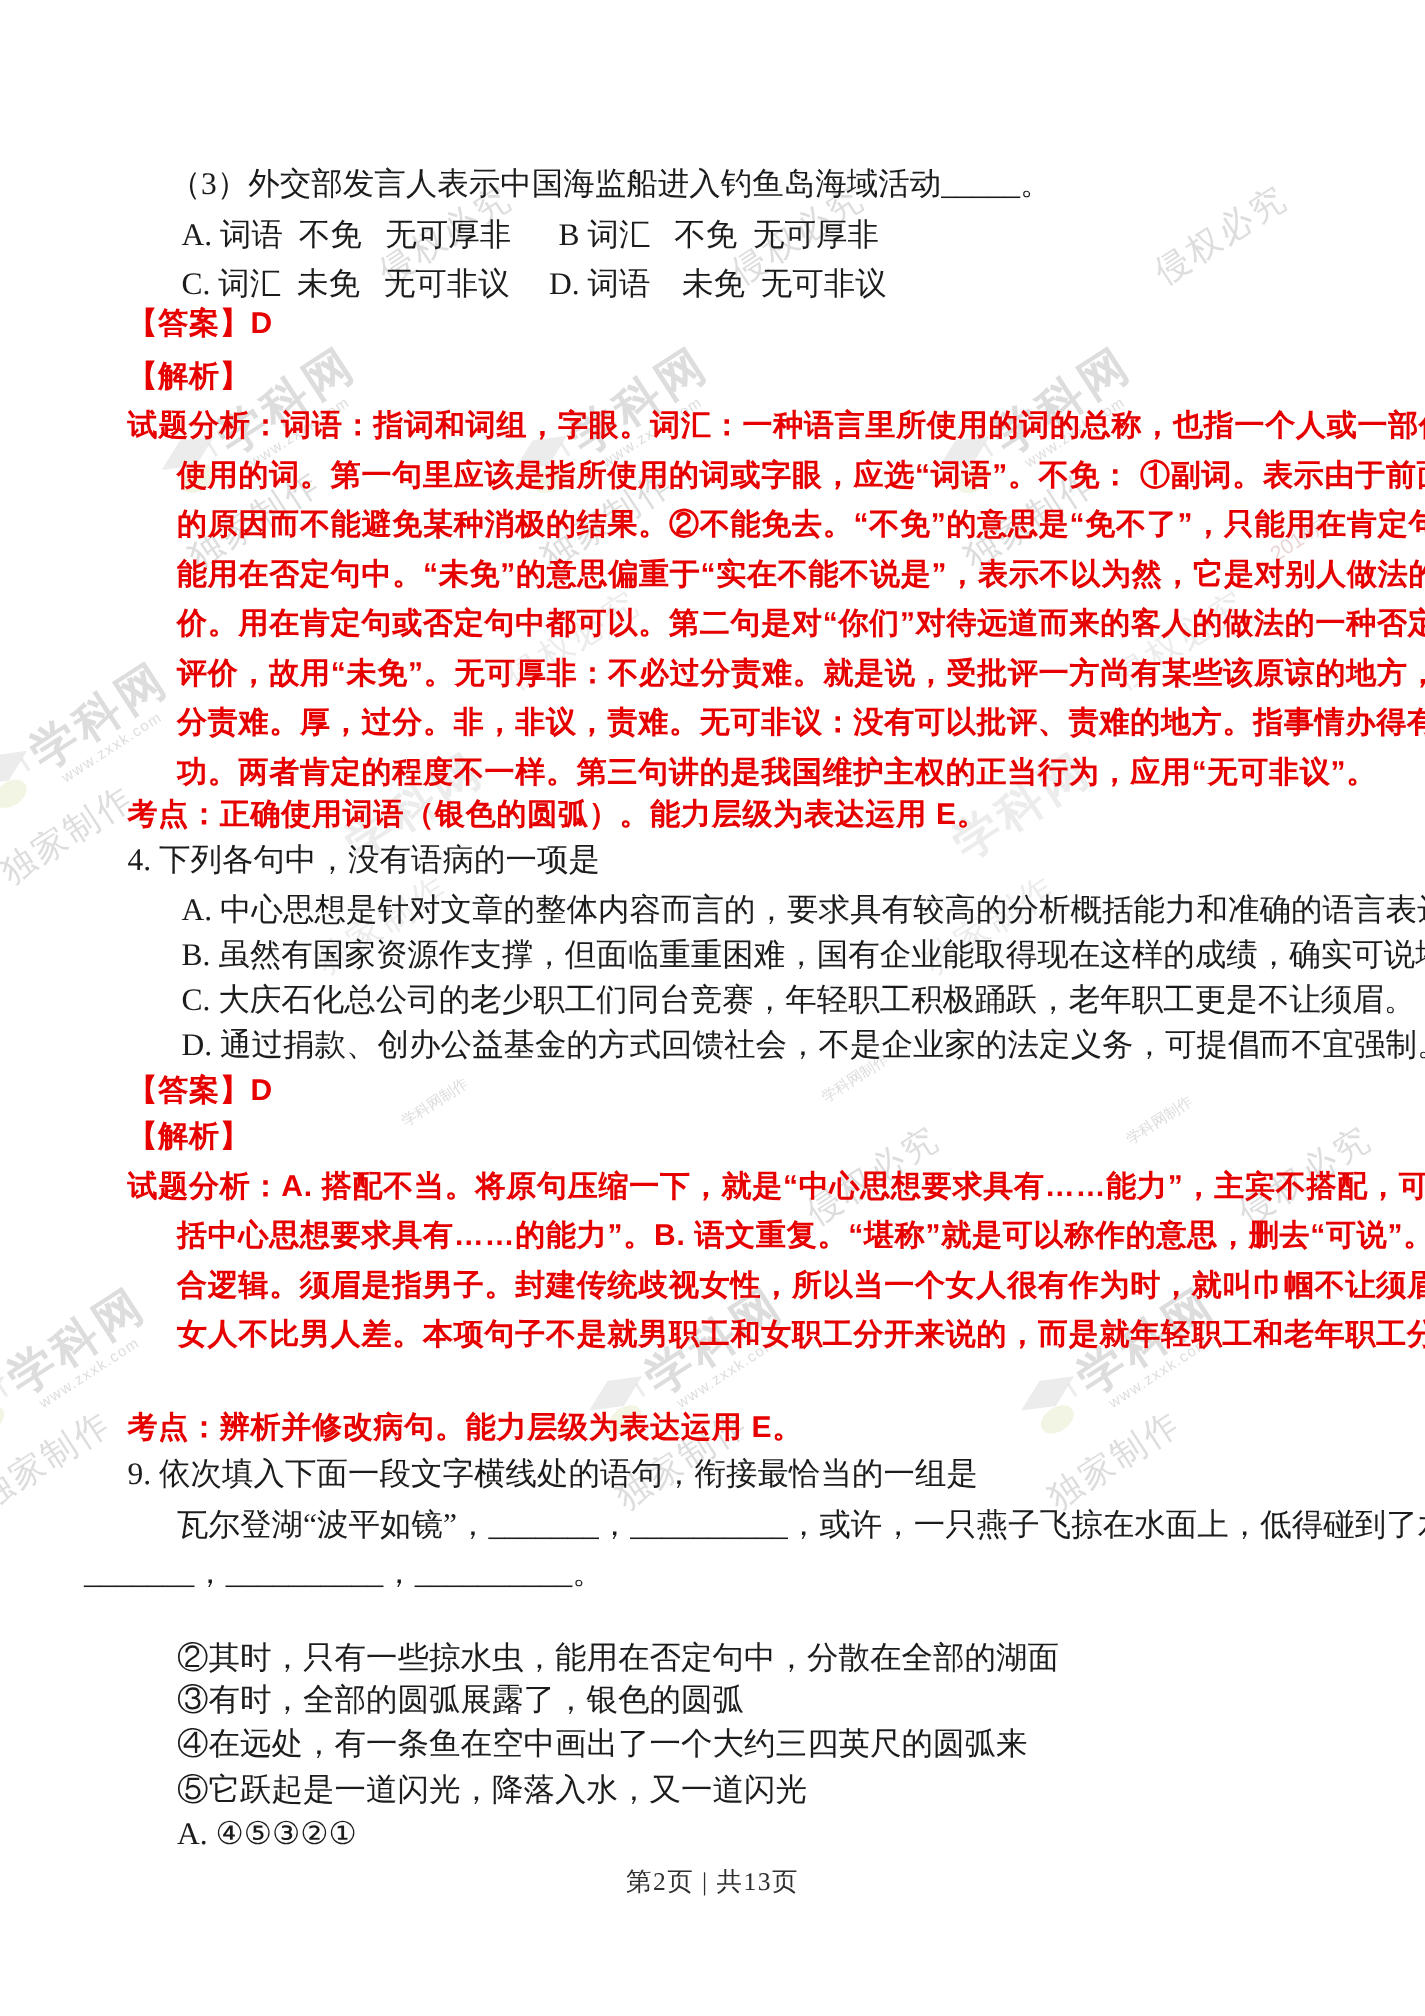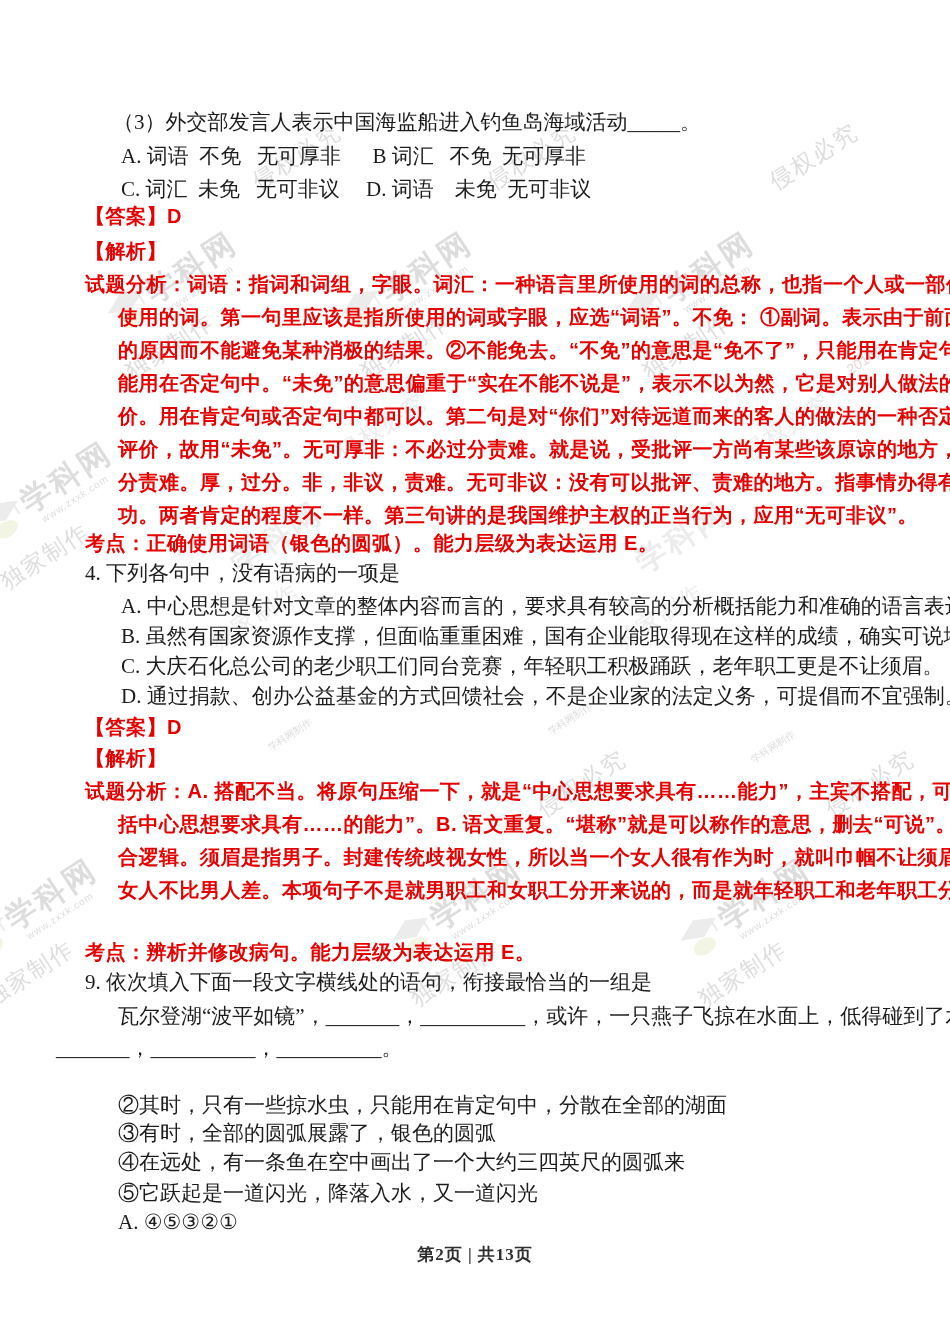--- a/index.html
+++ b/index.html
@@ -29,21 +29,20 @@
   }
   .footer{
     position:absolute;
     left:0; right:0;
     text-align:center;
     font-size:17px;
     color:#2e2e2e;
     letter-spacing:1px;
     font-family:"Liberation Serif", serif;
     z-index:3;
-    font-weight:bold;
   }
   
   .wm{
     position:absolute;
     width:320px;
     height:130px;
     transform:rotate(-33deg);
     pointer-events:none;
     z-index:1;
     opacity:0.55;
@@ -201,21 +200,21 @@
   <div class="ln red" style="left:85px;top:746px">【解析】</div>
   <div class="ln red" style="left:85px;top:779px">试题分析：A. 搭配不当。将原句压缩一下，就是“中心思想要求具有……能力”，主宾不搭配，可改为“概</div>
   <div class="ln red" style="left:118px;top:812px">括中心思想要求具有……的能力”。B. 语文重复。“堪称”就是可以称作的意思，删去“可说”。C. 不</div>
   <div class="ln red" style="left:118px;top:845px">合逻辑。须眉是指男子。封建传统歧视女性，所以当一个女人很有作为时，就叫巾帼不让须眉，是说</div>
   <div class="ln red" style="left:118px;top:878px">女人不比男人差。本项句子不是就男职工和女职工分开来说的，而是就年轻职工和老年职工分开来说</div>
   <div class="ln red" style="left:85px;top:940px">考点：辨析并修改病句。能力层级为表达运用 E。</div>
 
   <div class="ln" style="left:85px;top:970px">9. 依次填入下面一段文字横线处的语句，衔接最恰当的一组是</div>
   <div class="ln" style="left:118px;top:1004px">瓦尔登湖“波平如镜”，_______，__________，或许，一只燕子飞掠在水面上，低得碰到了水。</div>
   <div class="ln" style="left:56px;top:1036px">_______，__________，__________。</div>
-  <div class="ln" style="left:118px;top:1093px">②其时，只有一些掠水虫，只能用在肯定句中，分散在全部的湖面</div>
+  <div class="ln" style="left:118px;top:1093px">②其时，只有一些掠水虫，能用在否定句中，分散在全部的湖面</div>
   <div class="ln" style="left:118px;top:1121px">③有时，全部的圆弧展露了，银色的圆弧</div>
   <div class="ln" style="left:118px;top:1150px">④在远处，有一条鱼在空中画出了一个大约三四英尺的圆弧来</div>
   <div class="ln" style="left:118px;top:1181px">⑤它跃起是一道闪光，降落入水，又一道闪光</div>
   <div class="ln" style="left:118px;top:1210px">A. ④⑤③②①</div>
 
   <div class="footer" style="top:1243px">第2页 | 共13页</div>
 
 </div>
 
 </body></html>

